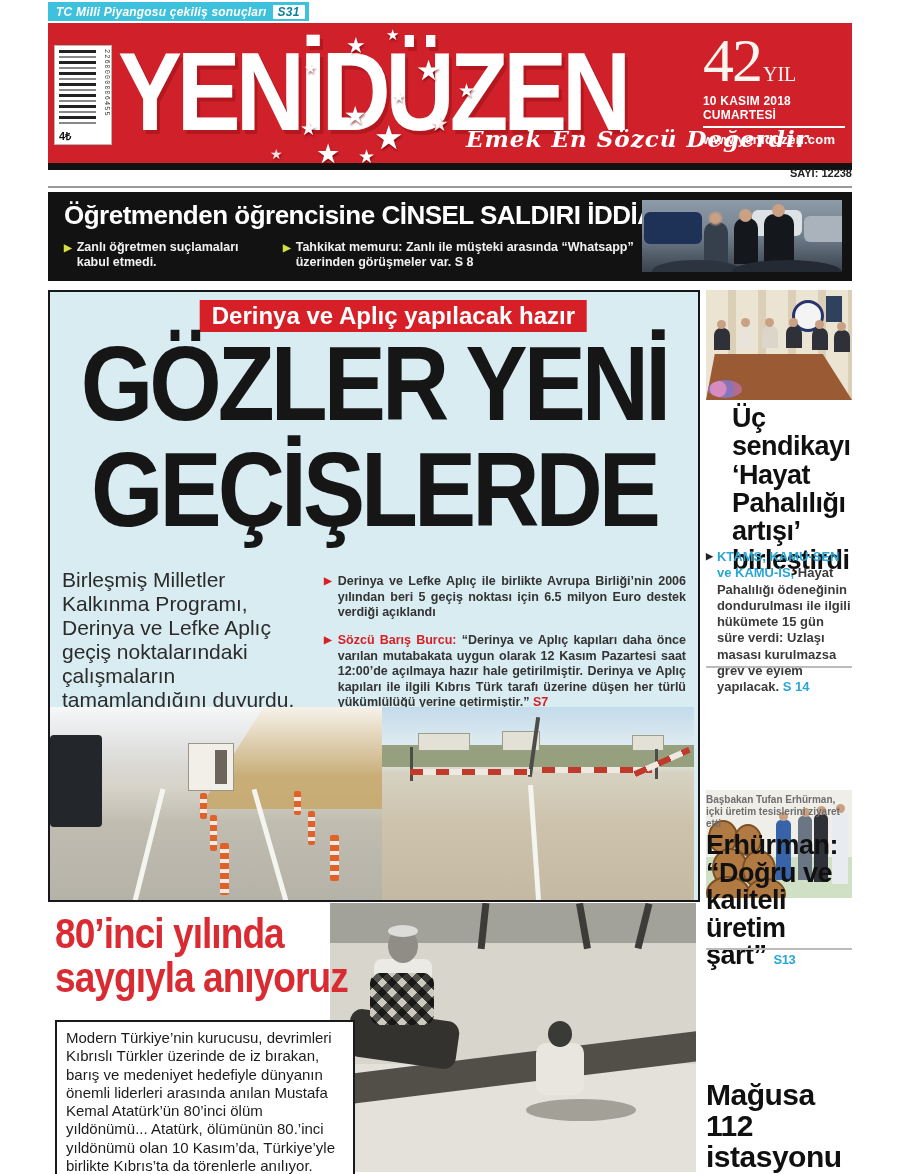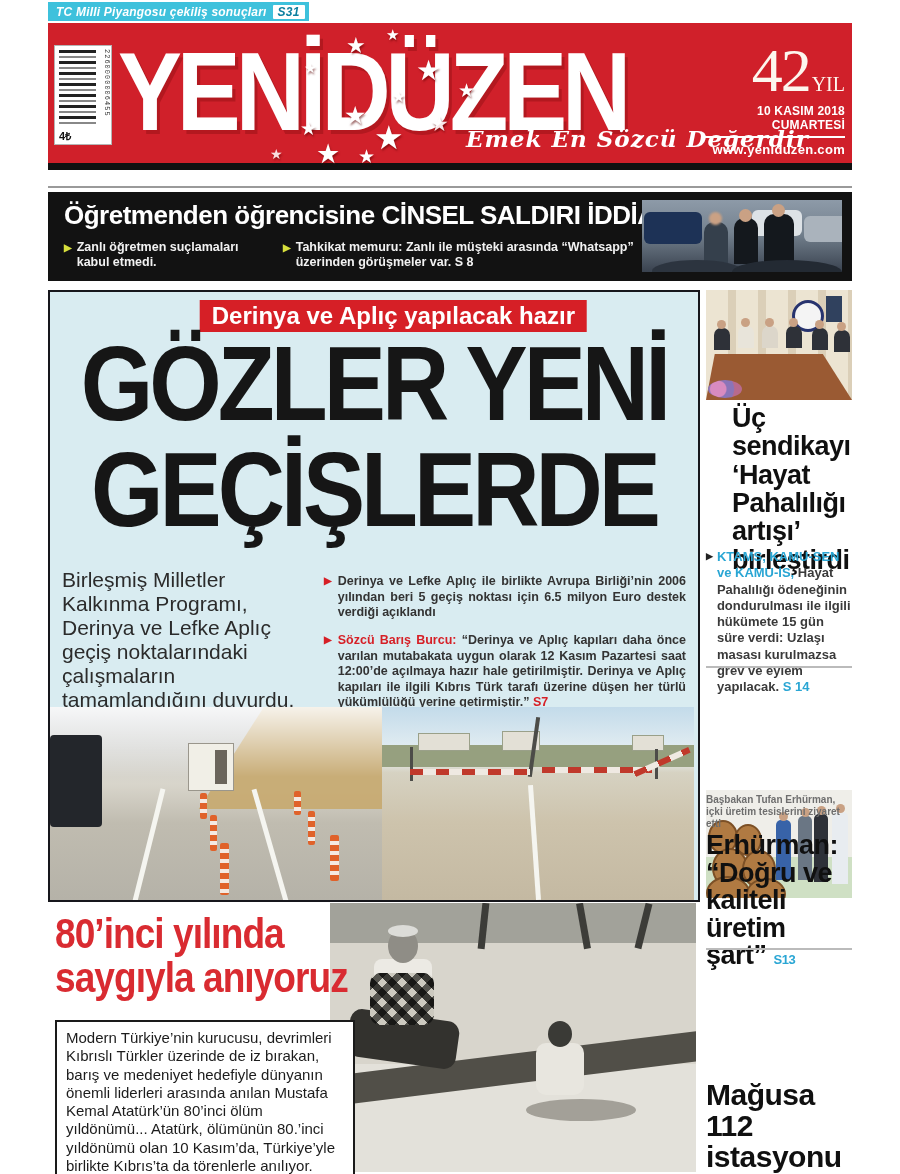--- a/index.html
+++ b/index.html
@@ -21,21 +21,21 @@
   .barcode .lines{position:absolute;left:5px;top:5px;right:16px;bottom:20px;
            background:repeating-linear-gradient(180deg,#222 0 3px,#fff 3px 6px,#888 6px 8px,#fff 8px 11px);}
   .barcode .price{position:absolute;left:5px;bottom:2px;font-size:11px;font-weight:bold;color:#111;}
   .barcode .num{position:absolute;right:1px;top:4px;font-size:7px;color:#333;writing-mode:vertical-rl;
            letter-spacing:1px;font-family:"Liberation Mono",monospace;}
   .mast-title{left:70px;top:6px;font-size:94px;font-weight:bold;color:#fff;letter-spacing:-5px;
            transform:scale(1.02,1.18);transform-origin:left top;text-shadow:3px 3px 0 rgba(90,0,0,.25);}
   .star{position:absolute;color:#fff;text-shadow:1px 2px 2px rgba(90,0,0,.55);line-height:1;}
   .tagline{left:418px;top:102px;font-family:"DejaVu Serif",serif;font-style:italic;font-weight:bold;
            color:#fff;font-size:23px;letter-spacing:1px;}
-  .mast-right{left:655px;top:18px;width:142px;color:#fff;text-align:right;}
+  .mast-right{left:655px;top:8px;width:142px;color:#fff;text-align:left;}
   .years{font-family:"Liberation Serif",serif;color:#fdf6ee;}
   .years .n{font-size:62px;line-height:.95;letter-spacing:-2px;}
   .years .y{font-size:20px;margin-left:2px;}
   .mast-date{font-size:12px;font-weight:bold;margin-top:4px;border-bottom:2px solid #fff;
            padding-bottom:4px;letter-spacing:.2px;}
   .mast-site{font-size:13px;font-weight:bold;margin-top:4px;letter-spacing:.3px;}
 
   .issue{left:48px;top:167px;width:804px;text-align:right;font-size:11px;font-weight:bold;color:#222;}
   .toprule{left:48px;top:186px;width:804px;height:0;border-top:2px solid #9a9a9a;}
 
@@ -172,20 +172,21 @@
 
     <div class="abs mast-right">
       <div class="years">
         <span class="n">42</span><span class="y">YIL</span>
       </div>
       <div class="mast-date">10 KASIM 2018 CUMARTESİ</div>
       <div class="mast-site">www.yeniduzen.com</div>
     </div>
   </div>
 
+  <div class="abs issue">SAYI: 12238</div>
   <div class="abs toprule"></div>
 
   <div class="abs crime">
     <div class="abs crime-headline">Öğretmenden öğrencisine CİNSEL SALDIRI İDDİASI</div>
     <div class="abs crime-bullets">
       <div class="cb cb1">
         <span class="arr">▶</span>
         <span>Zanlı öğretmen suçlamaları kabul etmedi.</span>
       </div>
       <div class="cb cb2">

